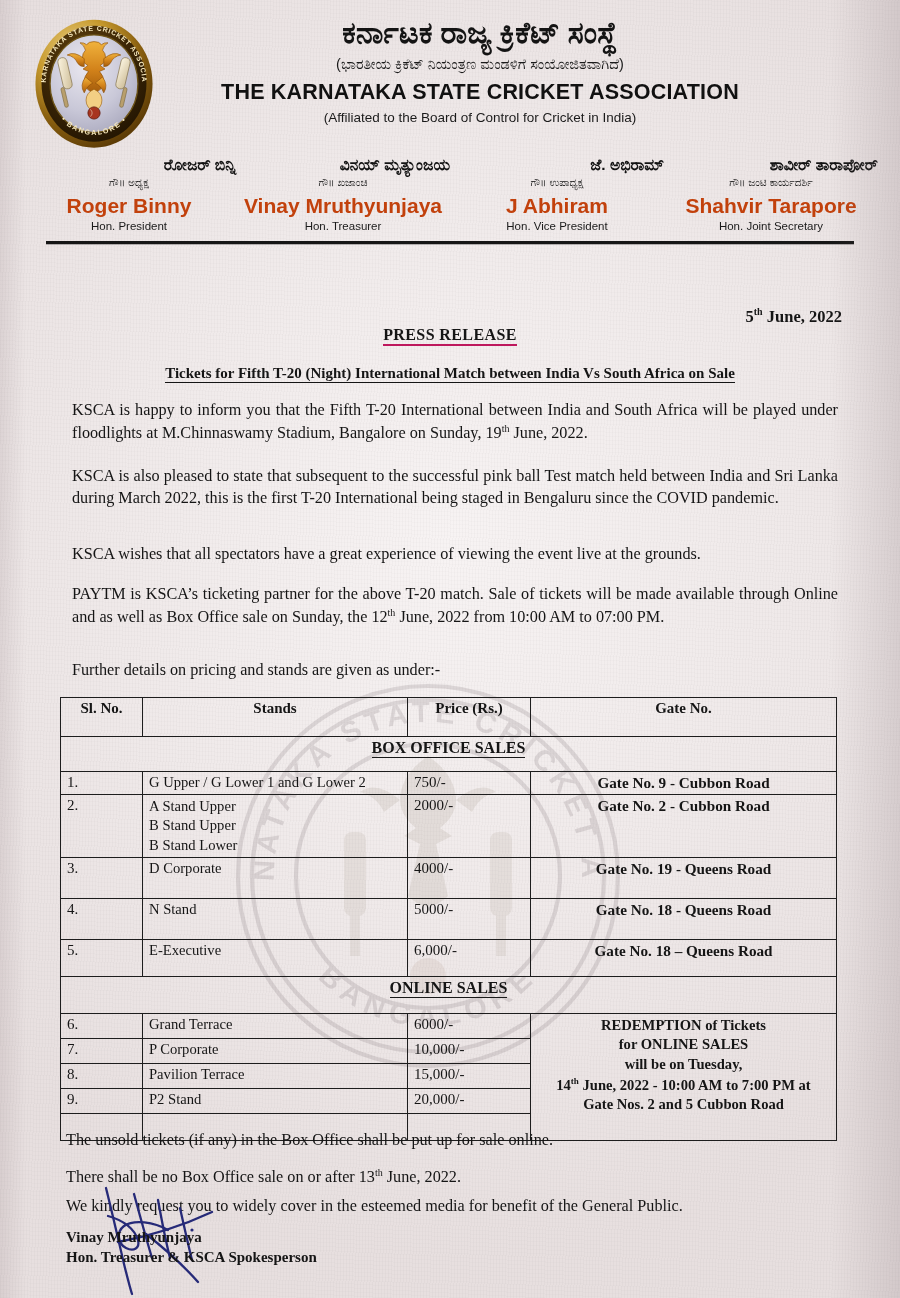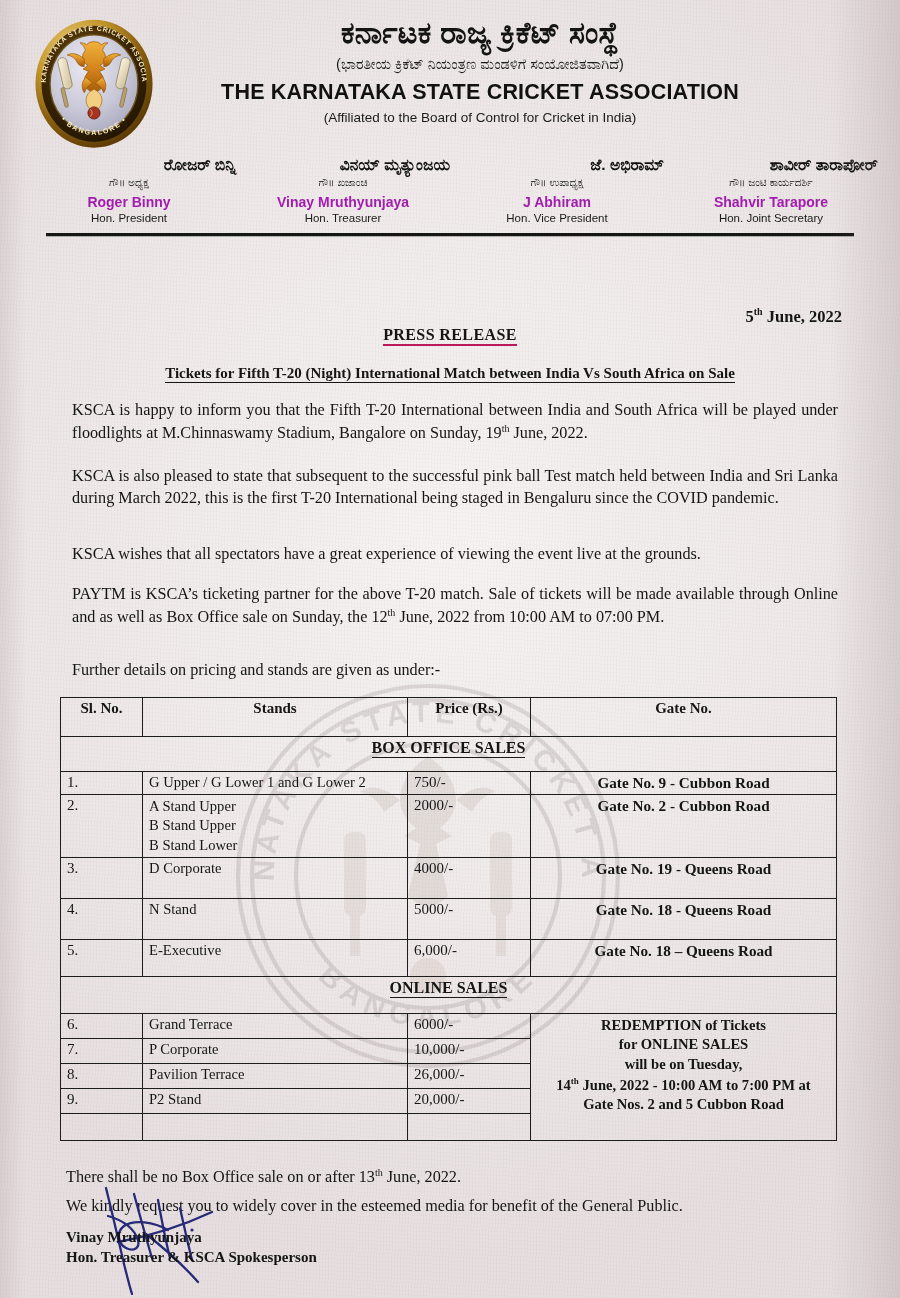--- a/index.html
+++ b/index.html
@@ -29,21 +29,21 @@
     background:linear-gradient(90deg, rgba(140,120,125,.16), rgba(0,0,0,0));}
   #shadowR{position:absolute;right:0;top:0;width:70px;height:1298px;
     background:linear-gradient(270deg, rgba(130,112,118,.20), rgba(0,0,0,0));}
   #content{position:absolute;inset:0;}
 
   
   .hdr{position:relative;height:150px;}
   .logo{position:absolute;left:33px;top:18px;width:122px;height:132px;}
   .titles{text-align:center;padding-left:60px;padding-top:16px;}
   .t-kan{
-    font-family:Liberation Sans, sans-serif;
+    font-family:Liberation Serif, serif;
     font-weight:bold;font-size:30px;letter-spacing:.3px;color:#141414;
     line-height:1.15;
   }
   .t-kan-sub{
     font-family:"Liberation Sans", sans-serif;
     font-size:14.5px;color:#1a1a1a;margin-top:5px;
   }
   .t-eng{
     font-family:"Liberation Sans", sans-serif;
     font-weight:bold;font-size:21.5px;letter-spacing:.2px;margin-top:7px;color:#111;
@@ -52,21 +52,21 @@
     font-family:"Liberation Sans", sans-serif;
     font-size:13.5px;margin-top:5px;color:#1b1b1b;
   }
 
   
   .officials{display:flex;justify-content:space-between;
     padding:6px 22px 0 22px;}
   .off{flex:1;text-align:center;}
   .off .kn{font-family:"Liberation Sans", sans-serif;font-weight:bold;font-size:15.5px;color:#121212;text-align:right;}
   .off .knrole{font-family:"Liberation Sans", sans-serif;font-size:10.5px;color:#222;margin-top:2px;}
-  .off .en{font-family:"Liberation Sans", sans-serif;font-weight:bold;font-size:14px;margin-top:5px;color:#a21caf;}
+  .off .en{font-family:"Liberation Sans", sans-serif;font-weight:bold;font-size:21px;margin-top:5px;color:#c2410c;}
   .off .enrole{font-family:"Liberation Sans", sans-serif;font-size:11.5px;margin-top:2px;color:#1a1a1a;}
   .rule{height:3px;background:#161616;margin:9px 46px 0 46px;
         box-shadow:0 1px 0 rgba(0,0,0,.25);}
 
   
   .date{position:absolute;right:58px;top:306px;
         font-weight:bold;font-size:16.5px;}
   .date sup{font-size:10px;}
   .pr{position:absolute;left:0;right:0;top:326px;text-align:center;}
   .pr span{font-weight:bold;font-size:16px;letter-spacing:.4px;
@@ -331,35 +331,36 @@
         </td>
       </tr>
       <tr>
         <td class="sl" style="height:20px">7.</td>
         <td>P Corporate</td>
         <td class="price">10,000/-</td>
       </tr>
       <tr>
         <td class="sl" style="height:20px">8.</td>
         <td>Pavilion Terrace</td>
-        <td class="price">26,000/-</td>
+        <td class="price">15,000/-</td>
       </tr>
       <tr>
         <td class="sl" style="height:20px">9.</td>
         <td>P2 Stand</td>
         <td class="price">20,000/-</td>
       </tr>
       <tr>
         <td style="height:22px"></td>
         <td></td>
         <td></td>
       </tr>
     </tbody>
   </table>
 
+  <div class="foot" id="f1">The unsold tickets (if any) in the Box Office shall be put up for sale online.</div>
   <div class="foot" id="f2"><span>There shall be no Box Office sale on or after 13</span><sup>th</sup><span> June, 2022.</span></div>
   <div class="foot" id="f3">We kindly request you to widely cover in the esteemed media for benefit of the General Public.</div>
 
   <svg class="sig" viewBox="0 0 240 110">
     <g fill="none" stroke="#262a78" stroke-width="2.3" stroke-linecap="round">
       <path d="M34 2 C40 26 46 52 52 78 C56 94 58 102 60 108"></path>
       <path d="M36 30 C50 34 62 42 66 54 C68 62 62 66 54 62 C46 58 44 46 52 40 C62 33 82 36 96 44"></path>
       <path d="M62 8 C68 30 74 52 80 72"></path>
       <path d="M86 14 C90 36 94 56 98 72"></path>
       <path d="M46 56 C78 50 110 40 140 26"></path>

